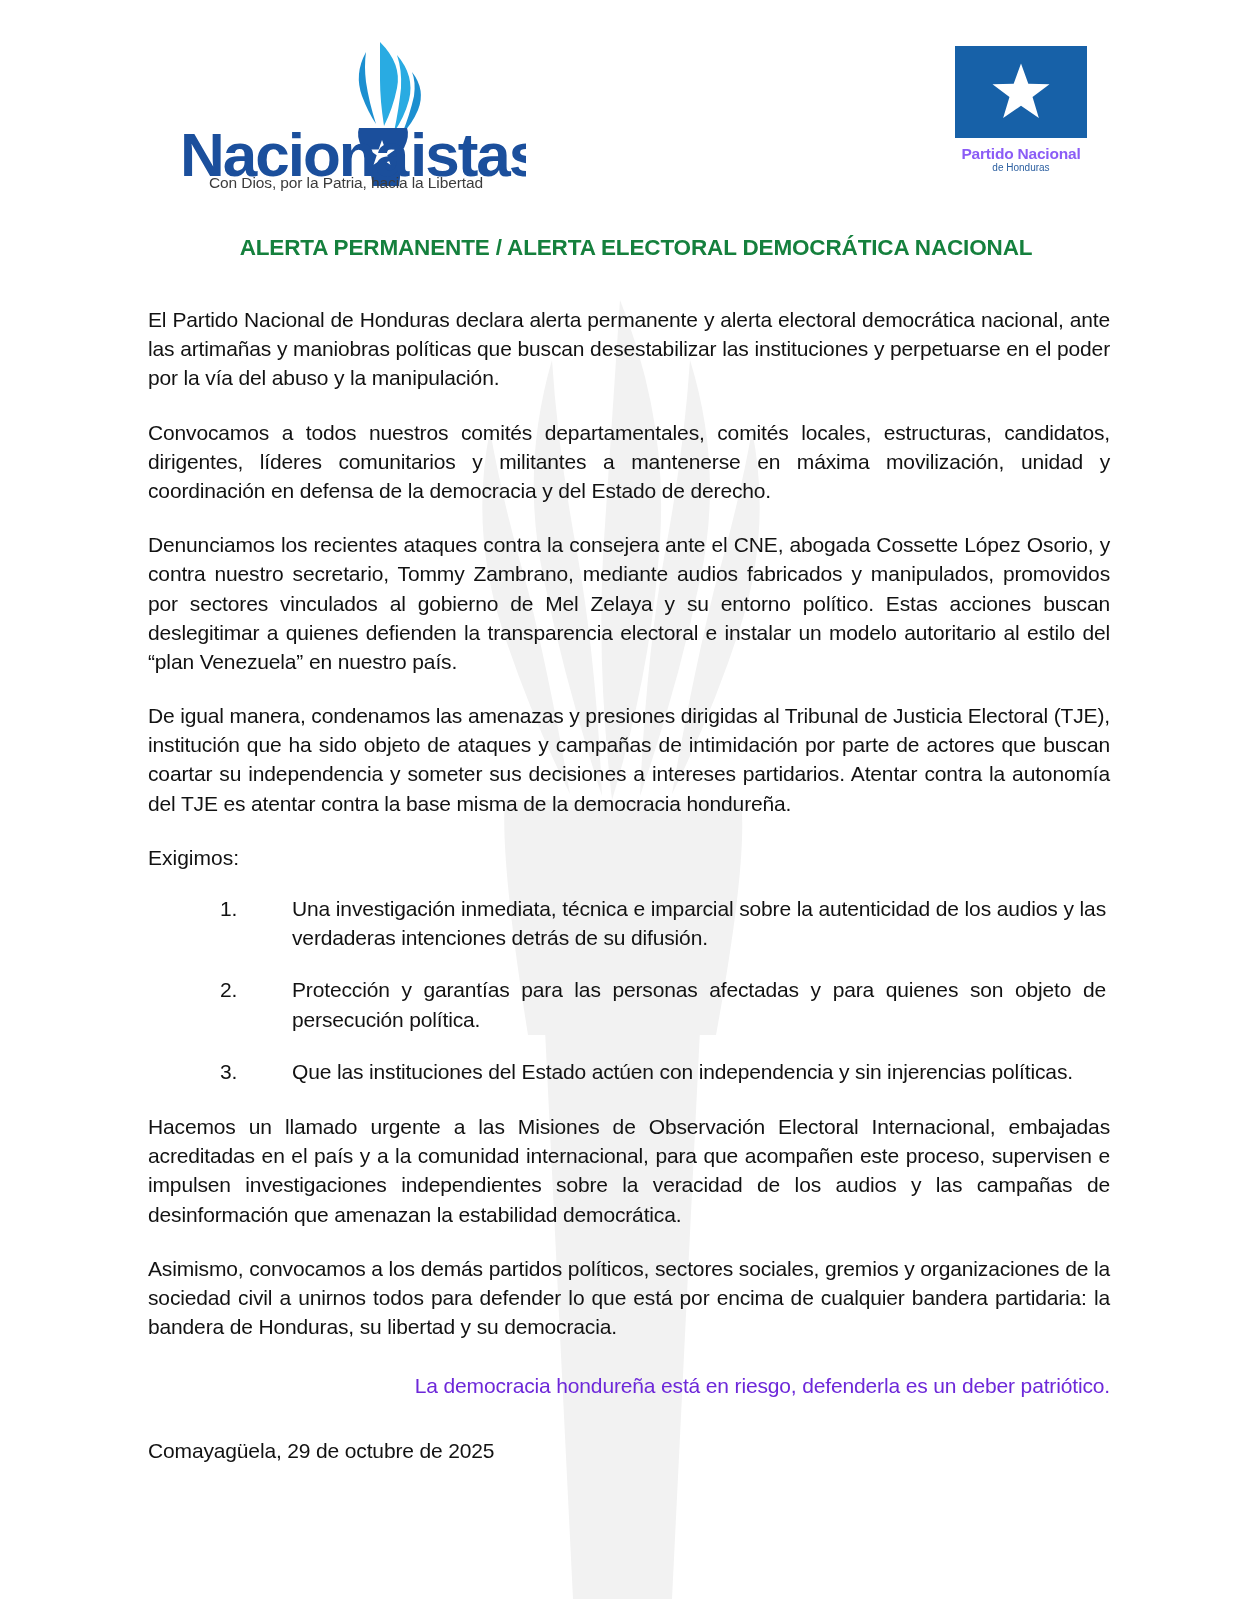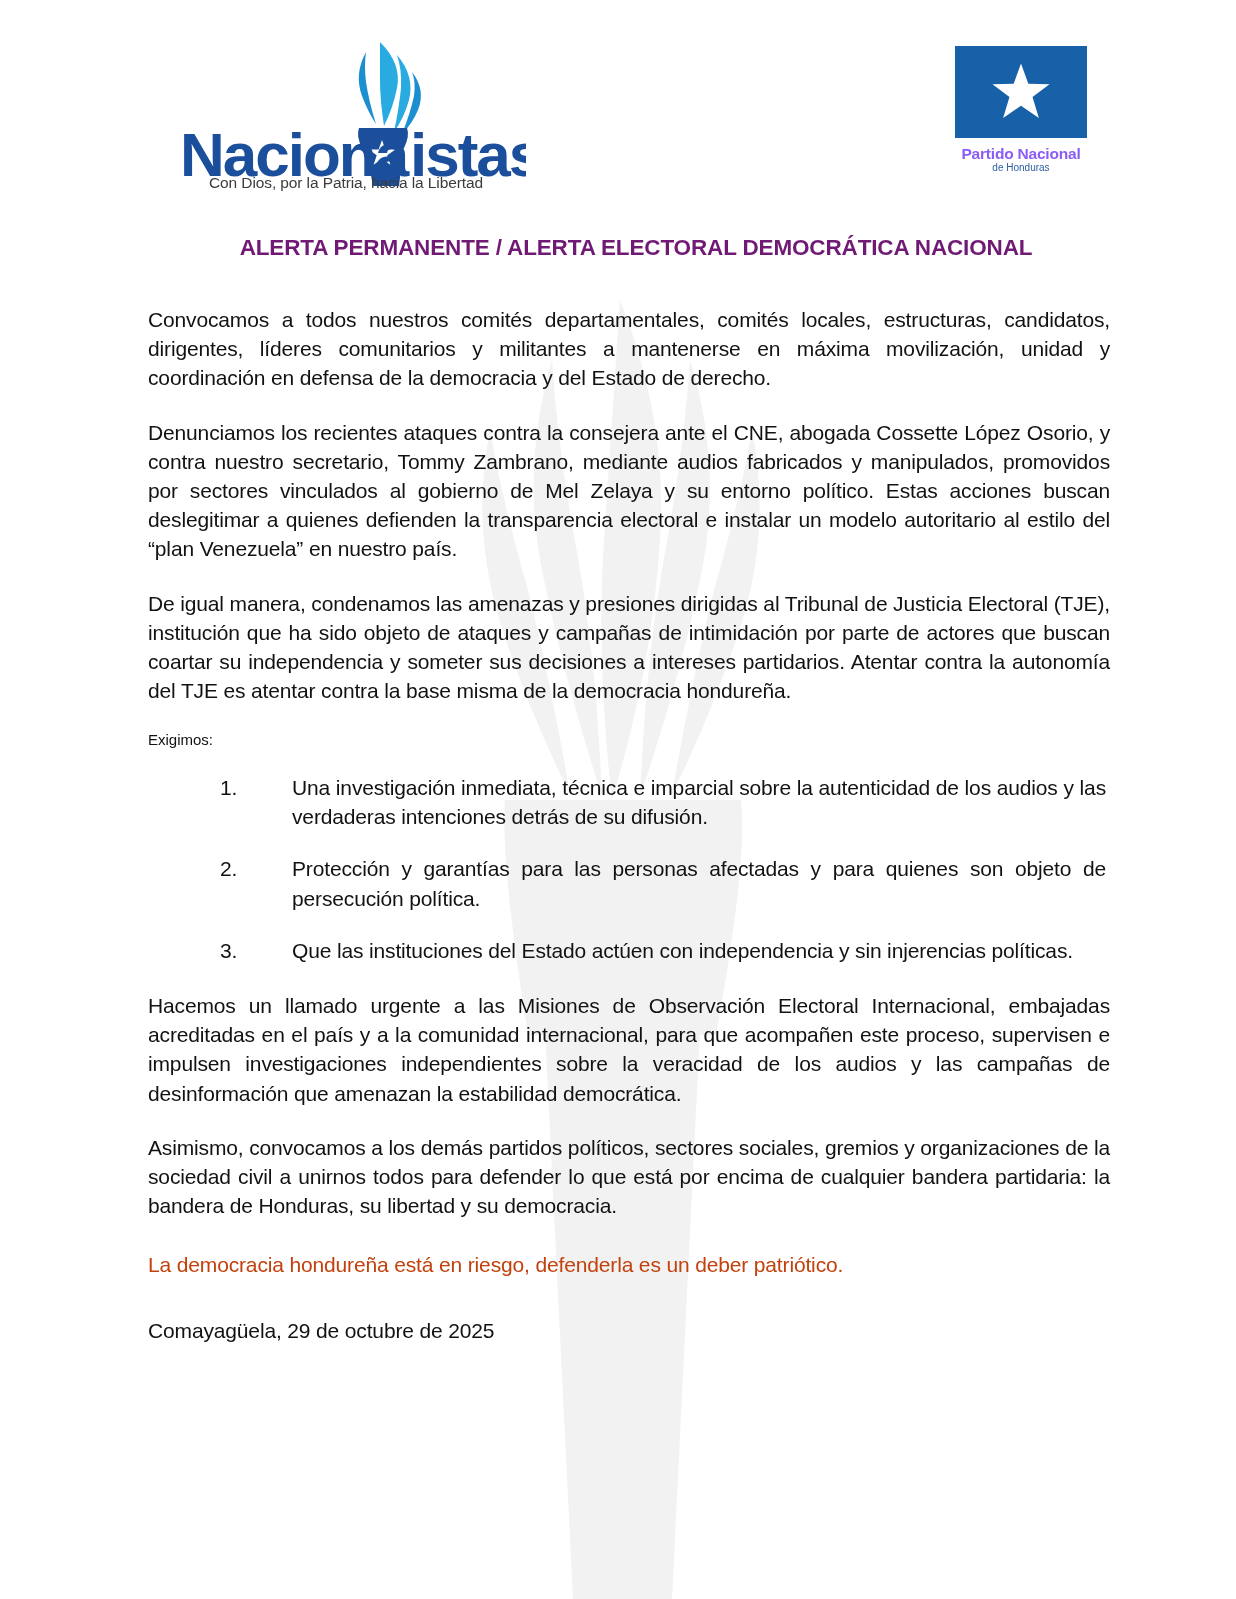--- a/index.html
+++ b/index.html
@@ -83,21 +83,21 @@
     line-height: 1.15;
   }
 
   
   .doc-title {
     position: relative;
     z-index: 2;
     text-align: center;
     font-size: 22.5px;
     font-weight: bold;
-    color: #701a75;
+    color: #15803d;
     margin: 42px 0 0 0;
     letter-spacing: -0.15px;
   }
 
   
   .body-wrap {
     position: relative;
     z-index: 2;
     padding: 0 126px 0 112px;
     margin-top: 44px;
@@ -110,21 +110,21 @@
     font-size: 21px;
     line-height: 1.39;
     margin: 0 0 25px 0;
     color: #121212;
     letter-spacing: -0.15px;
   }
   p.para:last-child { margin-bottom: 0; }
 
   p.lead-in {
     text-align: left;
-    font-size: 15px;
+    font-size: 21px;
     line-height: 1.39;
     margin: 10px 0 22px 0;
     color: #121212;
   }
 
   ol.demands {
     list-style: none;
     margin: 0 0 26px 0;
     padding: 0 4px 0 72px;
   }
@@ -141,25 +141,25 @@
   ol.demands li:last-child { margin-bottom: 0; }
   ol.demands li .num {
     position: absolute;
     left: 0;
     top: 0;
     font-size: 21px;
     line-height: 1.39;
   }
 
   p.closing {
-    text-align: left;
+    text-align: right;
     font-size: 21px;
     line-height: 1.39;
     margin: 30px 0 0 0;
-    color: #c2410c;
+    color: #6d28d9;
     letter-spacing: -0.15px;
   }
   p.dateline {
     text-align: left;
     font-size: 21px;
     line-height: 1.39;
     margin: 36px 0 0 0;
     color: #121212;
     letter-spacing: -0.15px;
   }
@@ -214,20 +214,21 @@
       </div>
       <div class="pn-name">Partido Nacional</div>
       <div class="pn-sub">de Honduras</div>
     </div>
   </div>
 
   <h1 class="doc-title">ALERTA PERMANENTE / ALERTA ELECTORAL DEMOCRÁTICA NACIONAL</h1>
 
   <div class="body-wrap">
 
+    <p class="para">El Partido Nacional de Honduras declara alerta permanente y alerta electoral democrática nacional, ante las artimañas y maniobras políticas que buscan desestabilizar las instituciones y perpetuarse en el poder por la vía del abuso y la manipulación.</p>
     <p class="para">Convocamos a todos nuestros comités departamentales, comités locales, estructuras, candidatos, dirigentes, líderes comunitarios y militantes a mantenerse en máxima movilización, unidad y coordinación en defensa de la democracia y del Estado de derecho.</p>
     <p class="para">Denunciamos los recientes ataques contra la consejera ante el CNE, abogada Cossette López Osorio, y contra nuestro secretario, Tommy Zambrano, mediante audios fabricados y manipulados, promovidos por sectores vinculados al gobierno de Mel Zelaya y su entorno político. Estas acciones buscan deslegitimar a quienes defienden la transparencia electoral e instalar un modelo autoritario al estilo del “plan Venezuela” en nuestro país.</p>
     <p class="para">De igual manera, condenamos las amenazas y presiones dirigidas al Tribunal de Justicia Electoral (TJE), institución que ha sido objeto de ataques y campañas de intimidación por parte de actores que buscan coartar su independencia y someter sus decisiones a intereses partidarios. Atentar contra la autonomía del TJE es atentar contra la base misma de la democracia hondureña.</p>
 
     <p class="lead-in">Exigimos:</p>
 
     <ol class="demands">
       <li>
         <span class="num">1.</span>
         <span>Una investigación inmediata, técnica e imparcial sobre la autenticidad de los audios y las verdaderas intenciones detrás de su difusión.</span>

